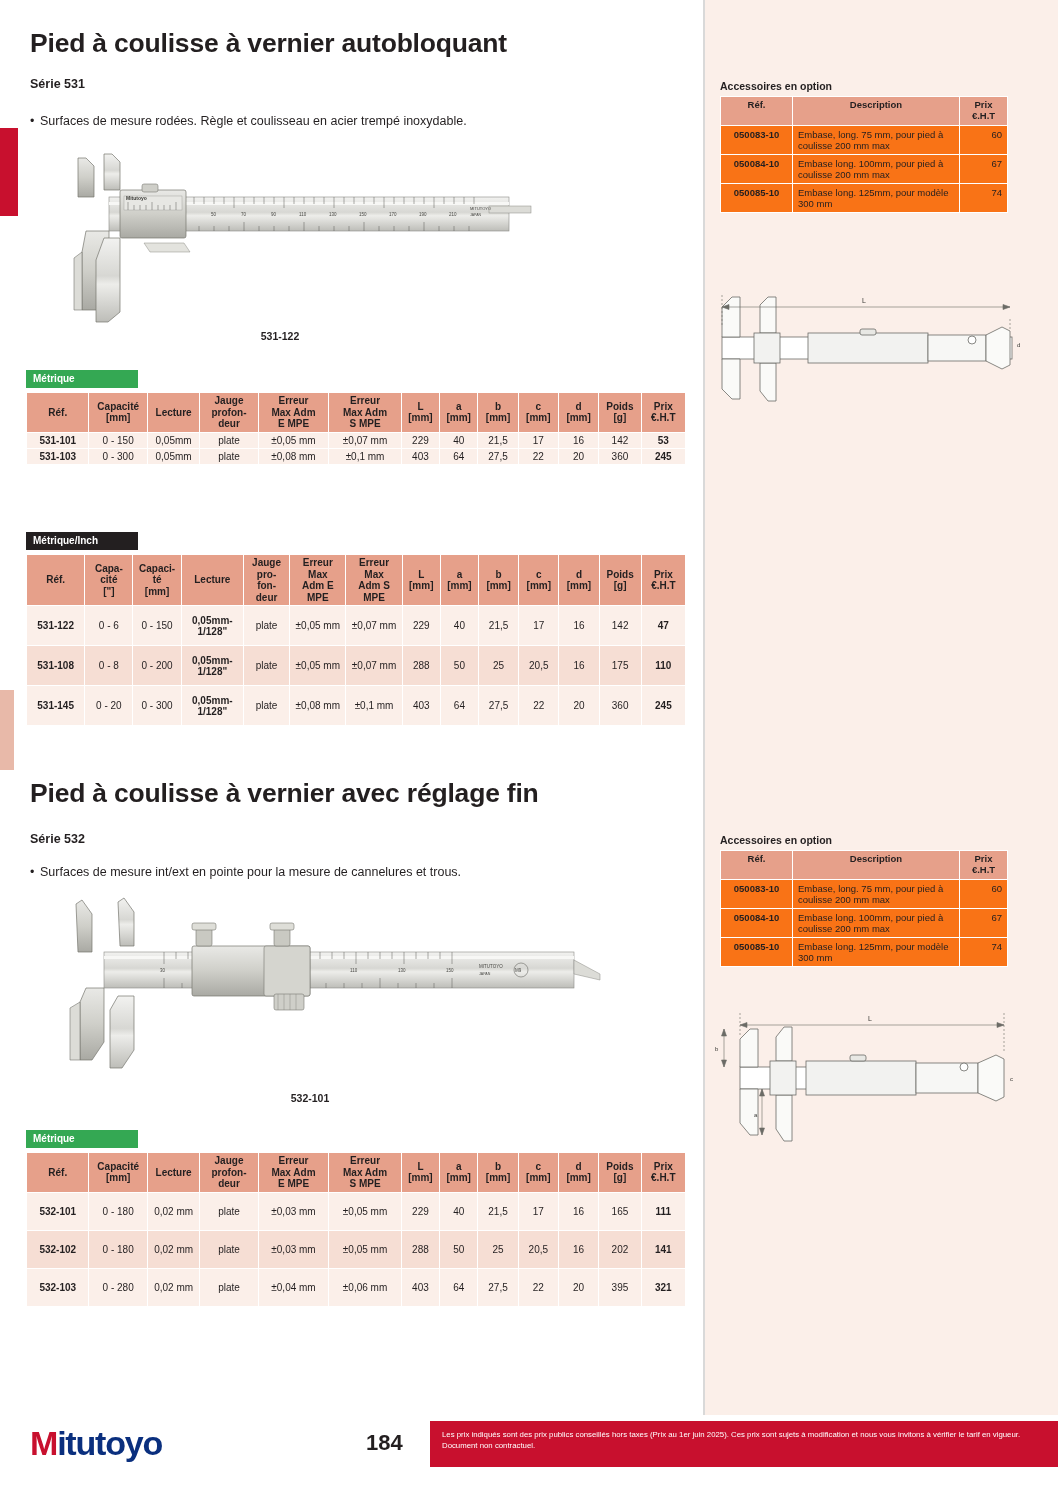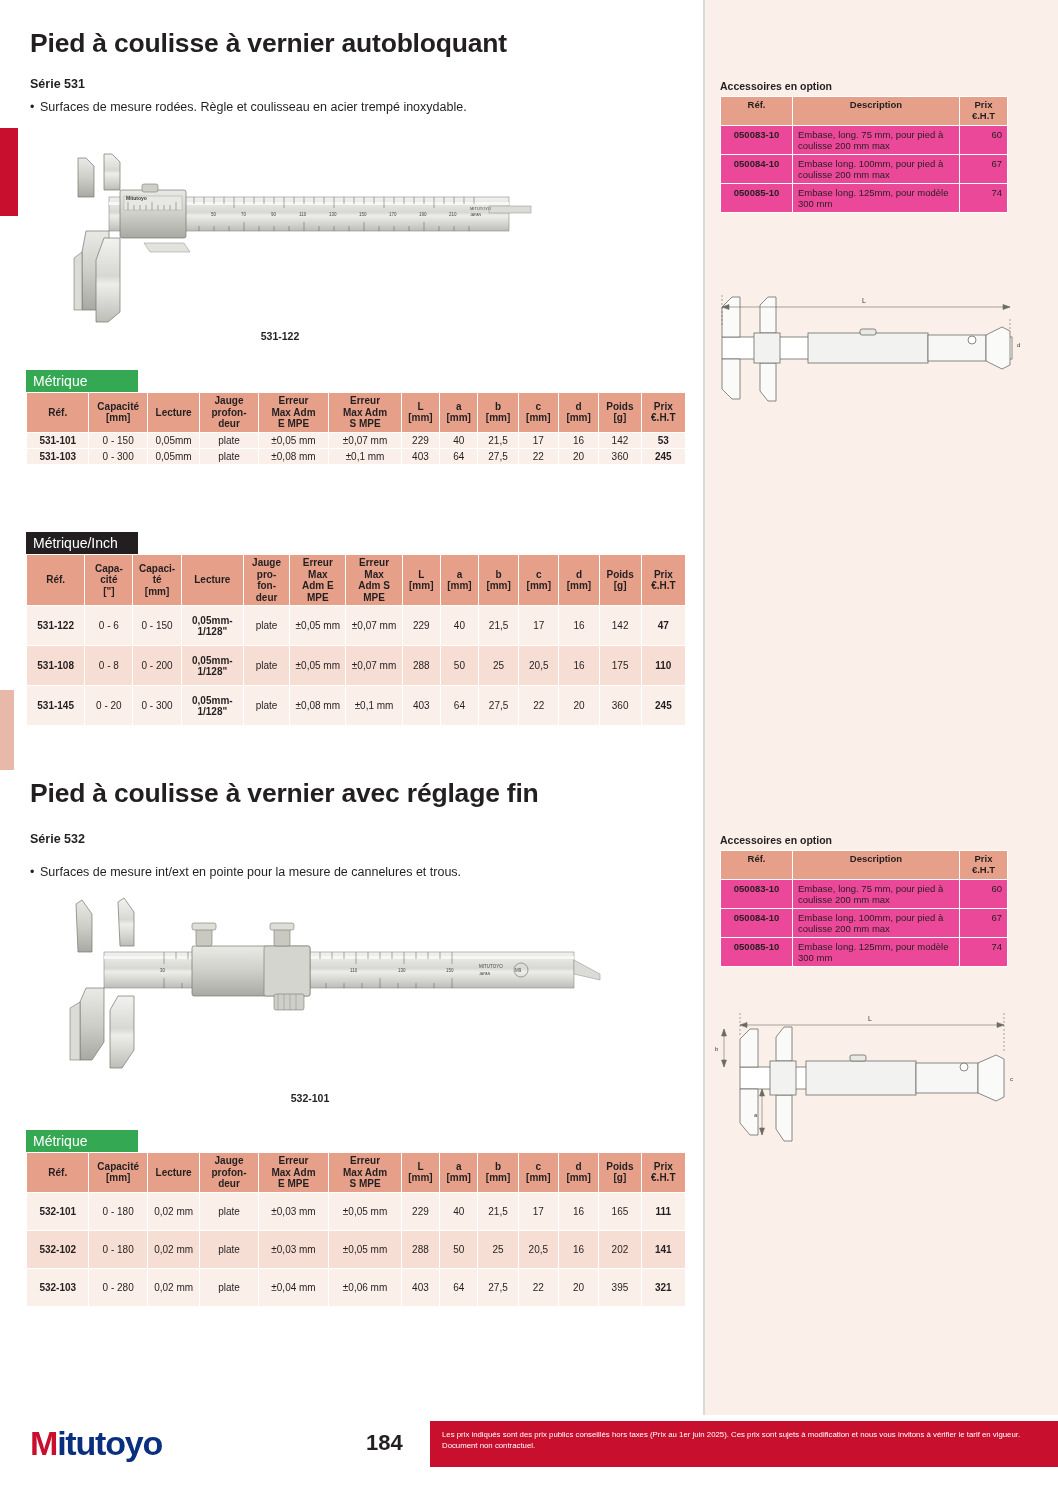--- a/index.html
+++ b/index.html
@@ -64,34 +64,34 @@
     color:#231f20;
     line-height:1.15;
   }
   .tbl tbody td { background:#fbefe9; }
   .tbl tbody tr.alt td { background:#f6ded4; }
   .tbl td.ref { font-weight:bold; }
   .tbl td.price { font-weight:bold; }
   .tbl td.lect-b { font-weight:bold; }
 
   .tag {
-    position:absolute; font-size:14px; color:#ffffff; font-weight:normal;
+    position:absolute; font-size:10px; color:#ffffff; font-weight:bold;
     padding:3px 15px 4px 7px;
   }
   .tag.green { background:#34a853; }
   .tag.black { background:#231f20; }
 
   
   .acc-title {
     position:absolute; font-size:10.5px; font-weight:bold; color:#231f20;
   }
   .acc { position:absolute; font-size:9.5px; width:288px; }
   .acc th, .acc td { border:1px solid #ffffff; padding:3px 5px; vertical-align:top; }
   .acc thead th { background:#e6a08a; font-weight:bold; text-align:center; line-height:1.15;}
-  .acc tbody td { background:#ec4899;margin-left:8px; }
+  .acc tbody td { background:#f97316;margin-left:8px; }
   .acc td.ref { font-weight:bold; text-align:center; width:72px; }
   .acc td.desc { text-align:left; }
   .acc td.prix { text-align:right; width:48px; }
 
   
   .footer-logo {
     position:absolute; left:30px; top:1424px;
     font-size:34px; font-weight:bold; color:#0a2f7e; letter-spacing:-1.2px;
   }
   .footer-logo .m { color:#c8102e; }
@@ -114,21 +114,21 @@
 
 <div class="page">
 
   <div class="right-band"></div>
   <div class="right-rule"></div>
   <div class="left-tab"></div>
   <div class="left-tab2"></div>
 
   <h1 class="title" style="left:30px; top:28px;">Pied à coulisse à vernier autobloquant</h1>
   <div class="serie" style="left:30px; top:77px;">Série 531</div>
-  <div class="bullet" style="left:30px; top:100px;"><span class="dot">•</span><span>Surfaces de mesure rodées. Règle et coulisseau en acier trempé inoxydable.</span></div>
+  <div class="bullet" style="left:30px; top:114px;"><span class="dot">•</span><span>Surfaces de mesure rodées. Règle et coulisseau en acier trempé inoxydable.</span></div>
 
   <div class="imgbox" style="left:34px; top:140px; width:500px; height:185px;">
     <svg width="500" height="185" viewBox="0 0 500 185">
       <defs>
         <linearGradient id="steel" x1="0" y1="0" x2="0" y2="1">
           <stop offset="0%" stop-color="#f2f2f0"></stop>
             <stop offset="45%" stop-color="#d7d7d3"></stop>
           <stop offset="55%" stop-color="#ededea"></stop>
             <stop offset="100%" stop-color="#bdbdb8"></stop>
         </linearGradient>

